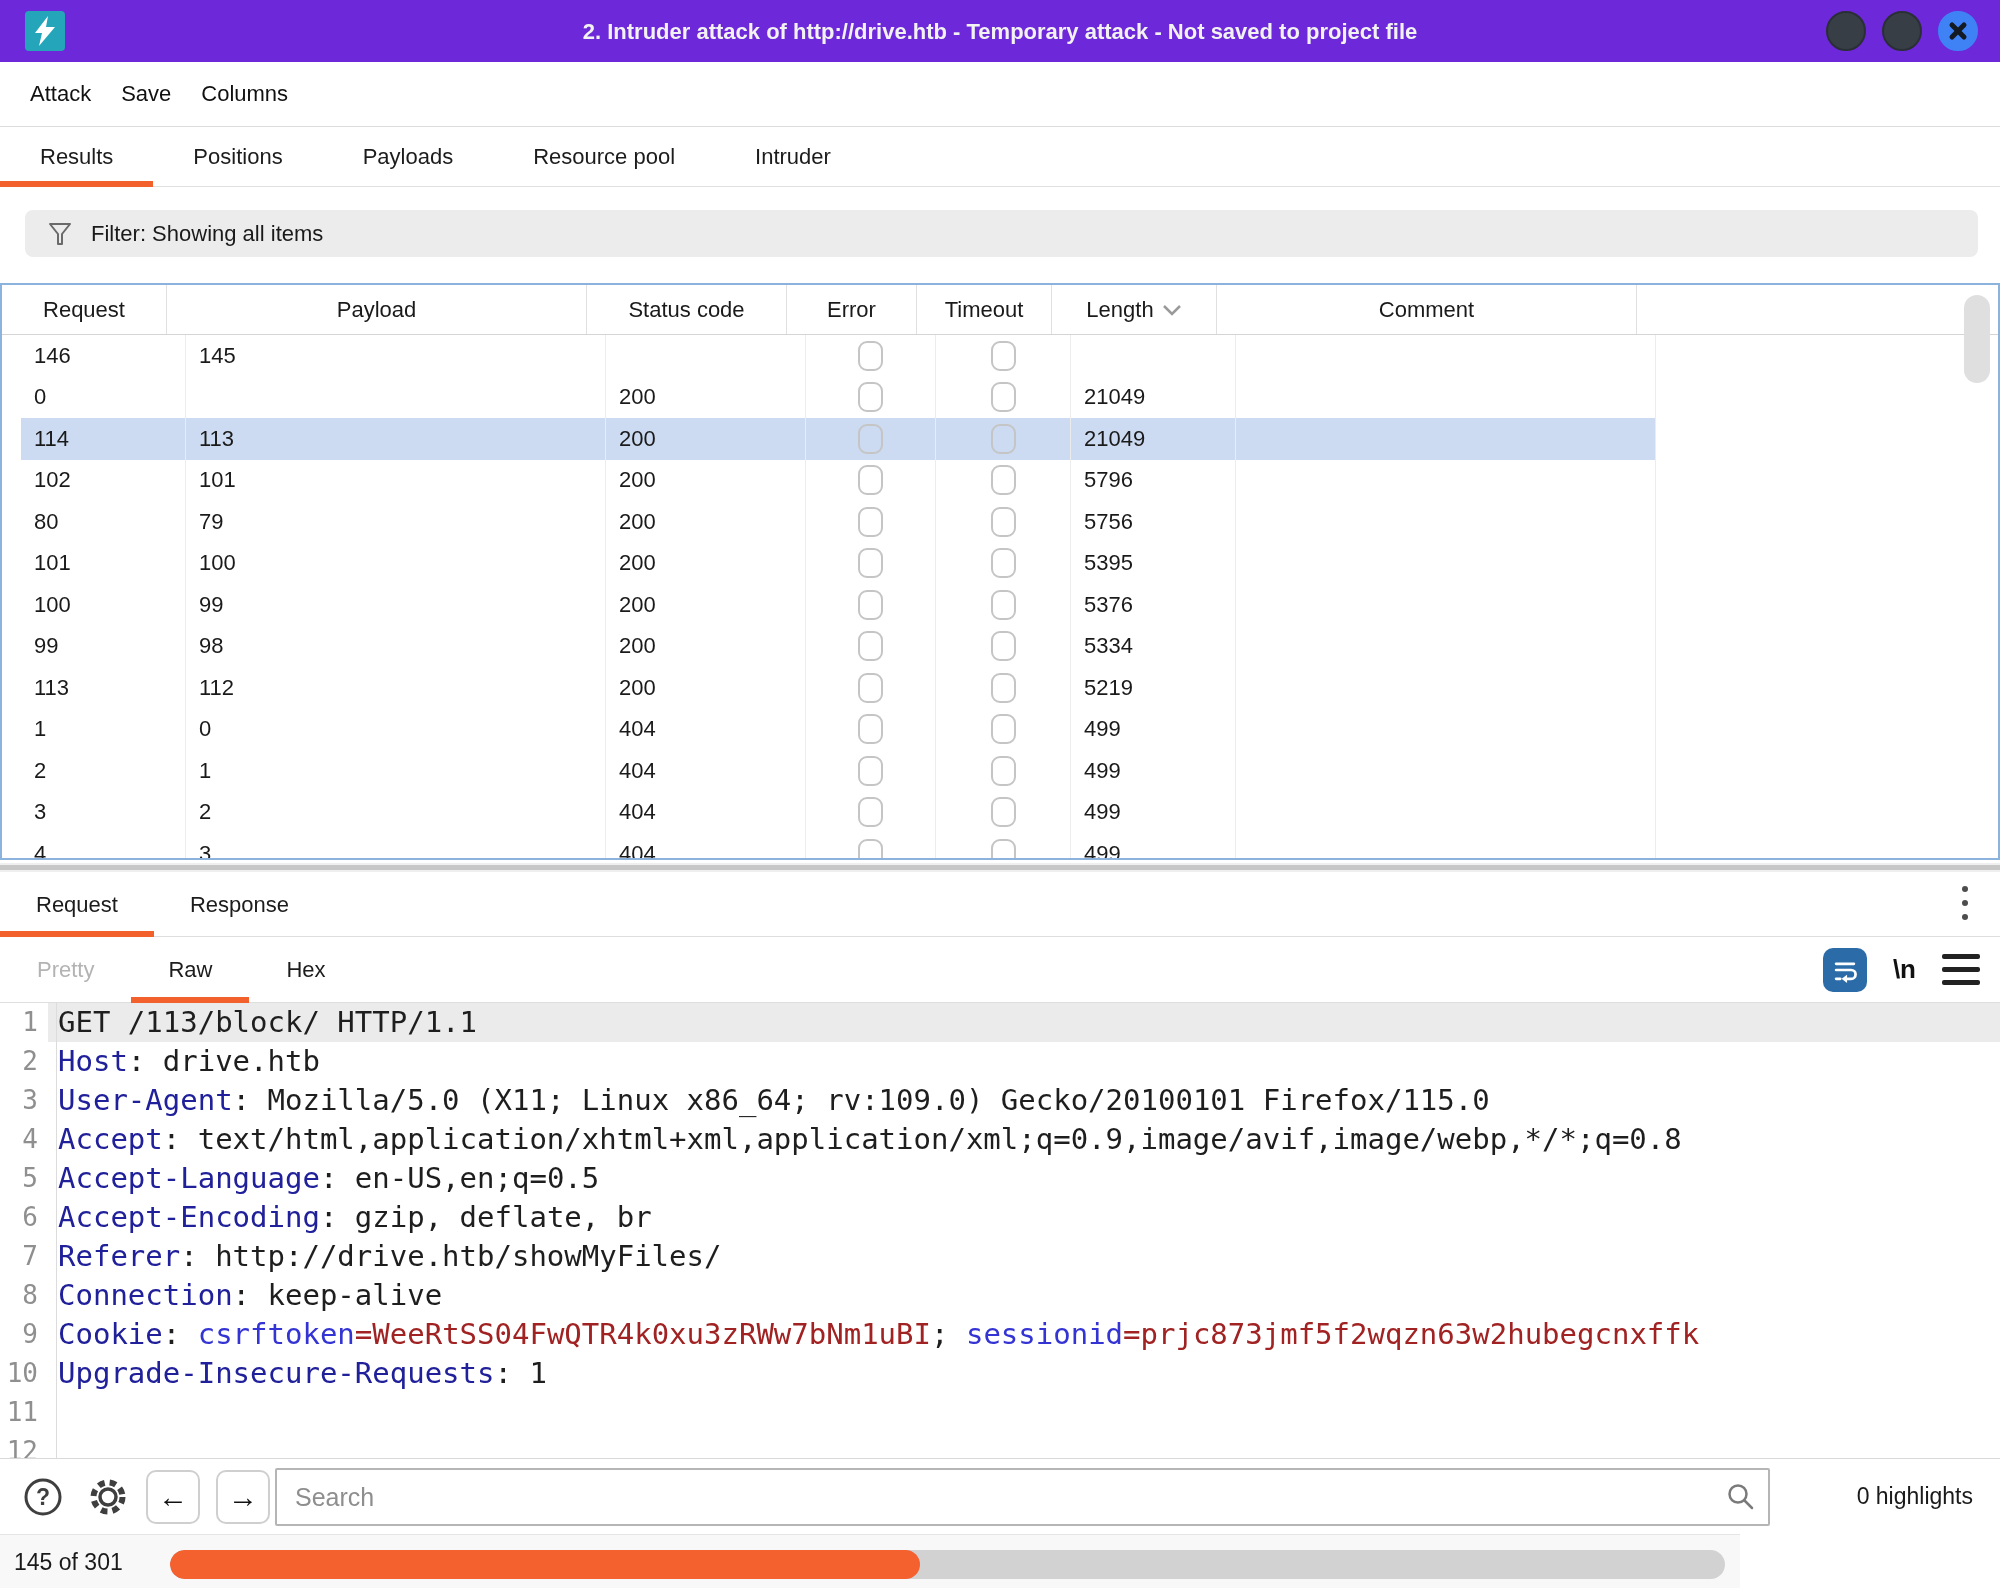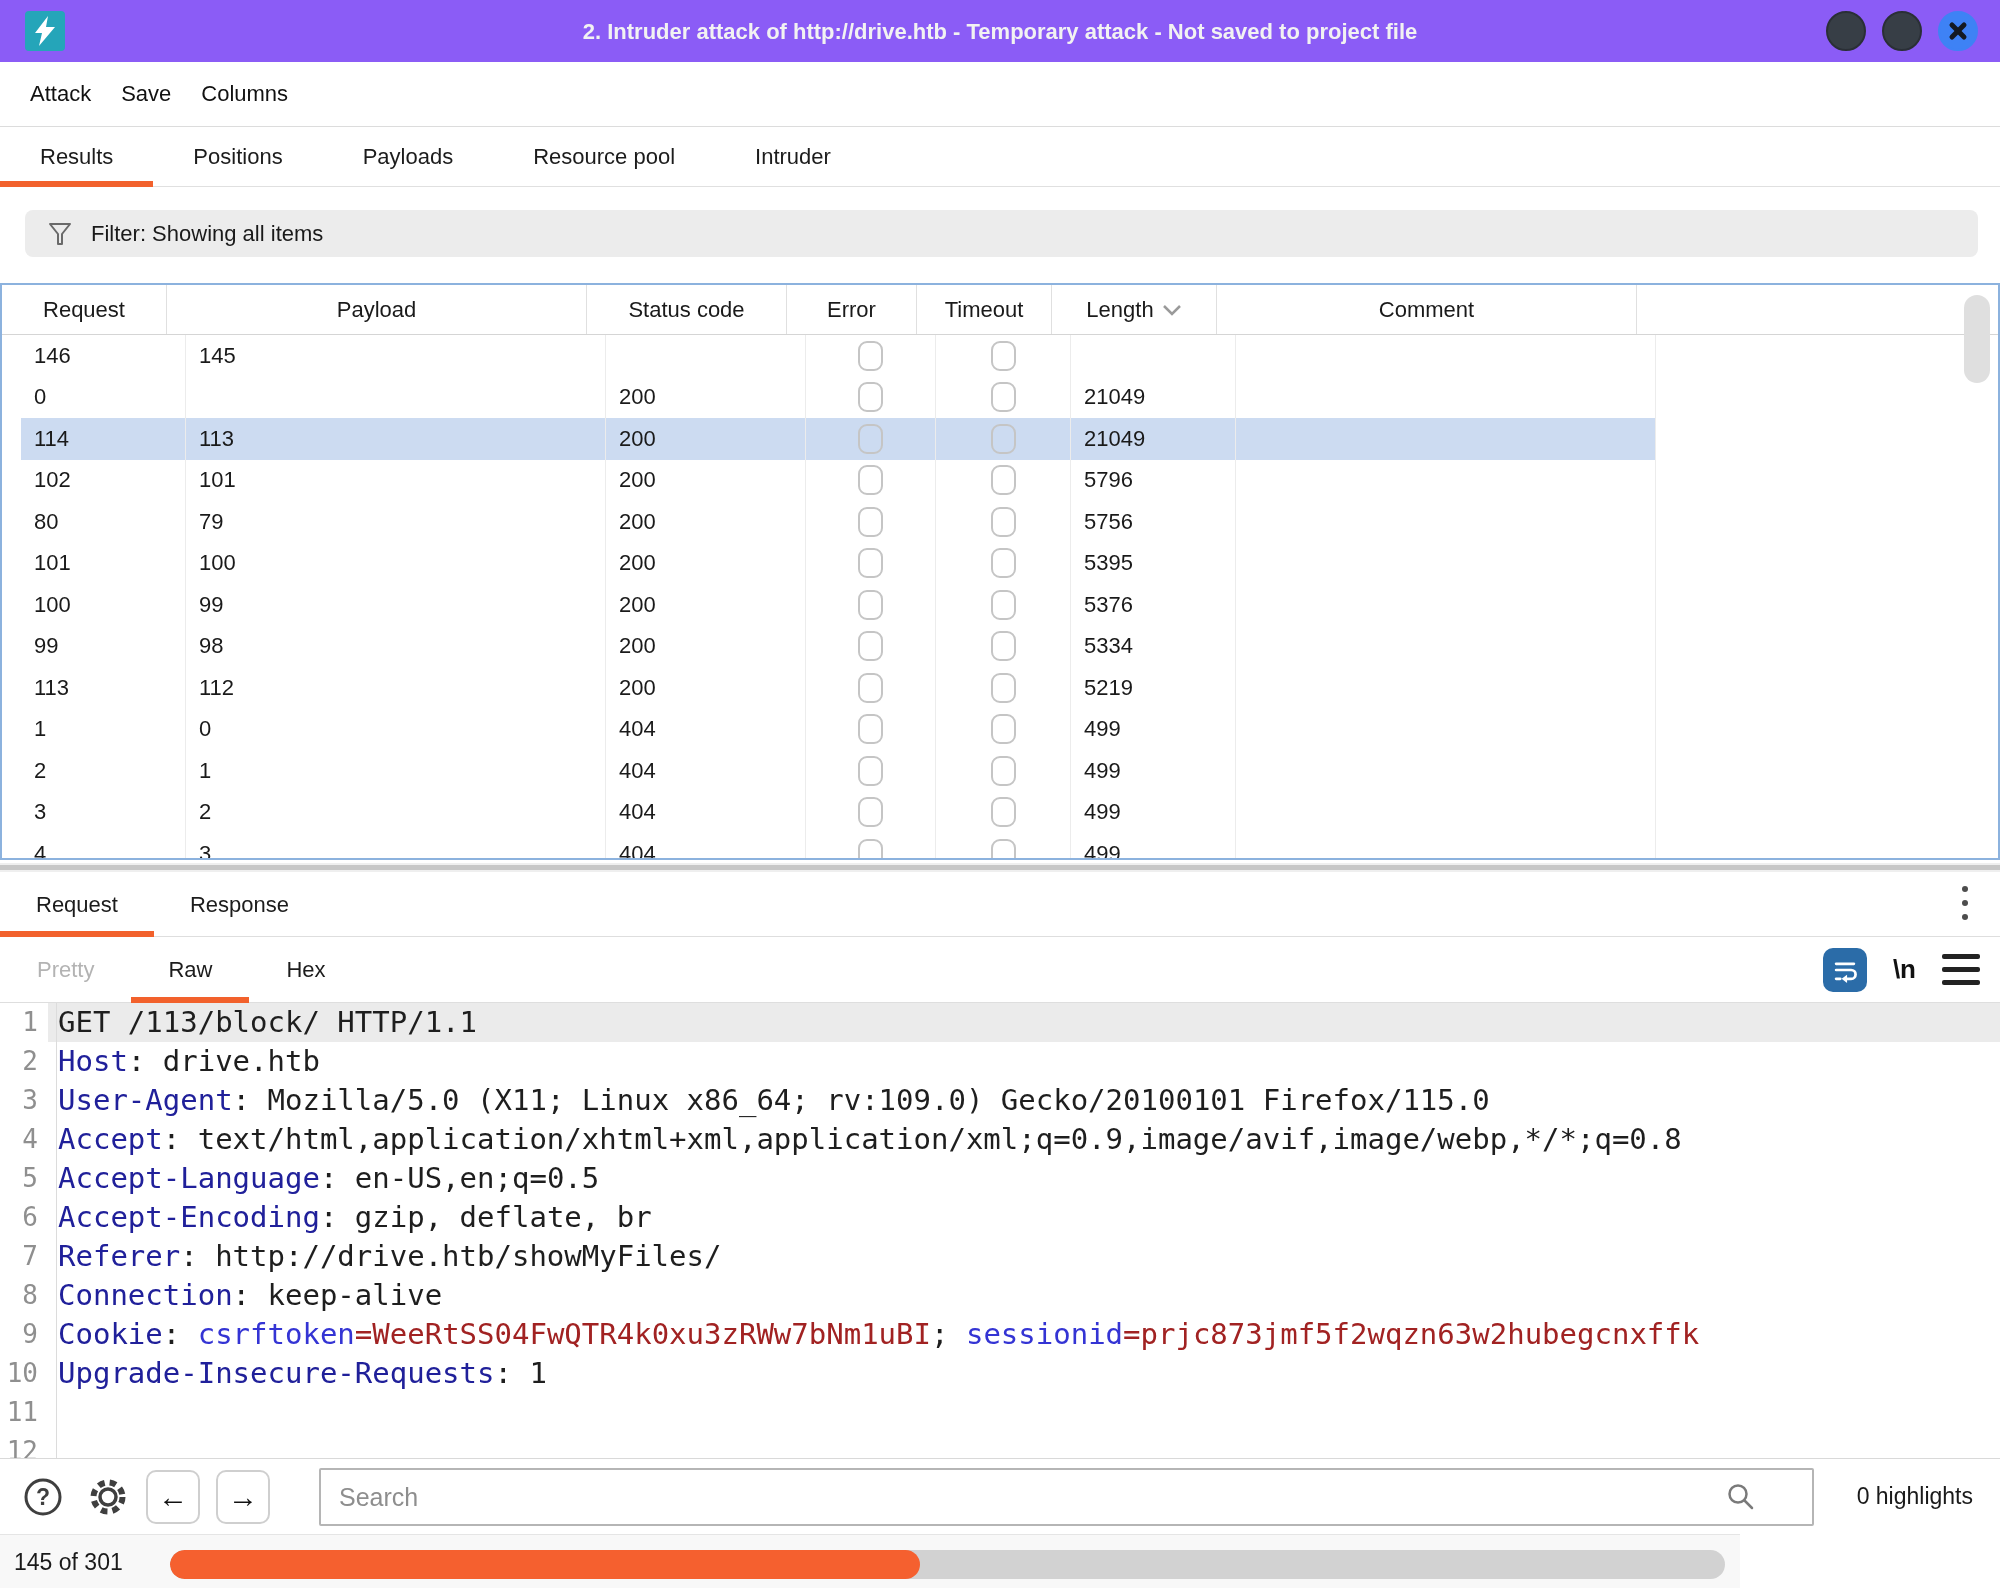--- a/index.html
+++ b/index.html
@@ -2,21 +2,21 @@
 <html><head>
 <meta charset="utf-8">
 <style>
   * { margin:0; padding:0; box-sizing:border-box; }
   html,body { width:2000px; height:1588px; overflow:hidden; background:#fff;
               font-family:"Liberation Sans", sans-serif; }
   #screen { position:relative; width:2000px; height:1588px; background:#fff; }
 
   
   .titlebar { position:absolute; top:0; left:0; width:2000px; height:64px;
-              background:#8b5cf6; display:flex; align-items:center; }
+              background:#6d28d9; display:flex; align-items:center; }
   .burp-icon { position:absolute; left:25px; top:11px; width:40px; height:40px;
                background:#25a5b9; border-radius:4px; display:flex; align-items:center; justify-content:center; }
   .win-title { width:100%; text-align:center; color:#f2f2f2; font-size:22px; font-weight:bold; }
   .win-controls { position:absolute; right:22px; top:11px; display:flex; gap:16px; }
   .win-btn { width:40px; height:40px; border-radius:50%; background:#373e46; border:2px solid #2a2f36;
              display:flex; align-items:center; justify-content:center; }
   .win-btn.close { background:#3e82f5; border-color:#3e82f5; }
 
   
   .menubar { position:absolute; top:62px; left:0; width:2000px; height:65px; background:#fff;
@@ -90,21 +90,21 @@
   .seg-key { color:#3434d4;text-align:right; }  .seg-value { color:#a12222; }
 
   
   .searchbar { position:absolute; top:1458px; left:0; width:2000px; height:76px; background:#fff;
                border-top:1px solid #d9d9d9; display:flex; align-items:center; }
   .sb-icon { margin-left:22px; display:flex; align-items:center; }
   .nav-btn { width:54px; height:54px; border:2px solid #cfcfcf; border-radius:10px; background:#fff;
              display:flex; align-items:center; justify-content:center; font-size:30px; color:#111; margin-left:16px; }
   .search-wrap { position:absolute; left:275px; top:9px; width:1495px; height:58px; }
   .search-input { width:100%; height:100%; border:2px solid #b5b5b5; border-radius:2px; padding:0 56px 0 18px;
-                  font-size:25px; color:#1a1a1a; font-family:"Liberation Sans", sans-serif; outline:none;margin-left:44px; }
+                  font-size:25px; color:#1a1a1a; font-family:"Liberation Sans", sans-serif; outline:none; }
   .search-input::placeholder { color:#8e8e8e; }
   .mag { position:absolute; right:14px; top:14px; }
   .highlights { position:absolute; right:27px; font-size:23px; color:#1a1a1a; }
 
   
   .statusbar { position:absolute; top:1534px; left:0; width:1740px; height:54px; background:#f8f8f8;
                border-top:1px solid #e5e5e5; }
   .prog-label { position:absolute; left:14px; top:14px; font-size:23px; color:#1a1a1a; }
   .prog-track { position:absolute; left:170px; right:15px; top:15px; height:29px;
                 background:#d2d2d2; border-radius:15px; overflow:hidden; }

